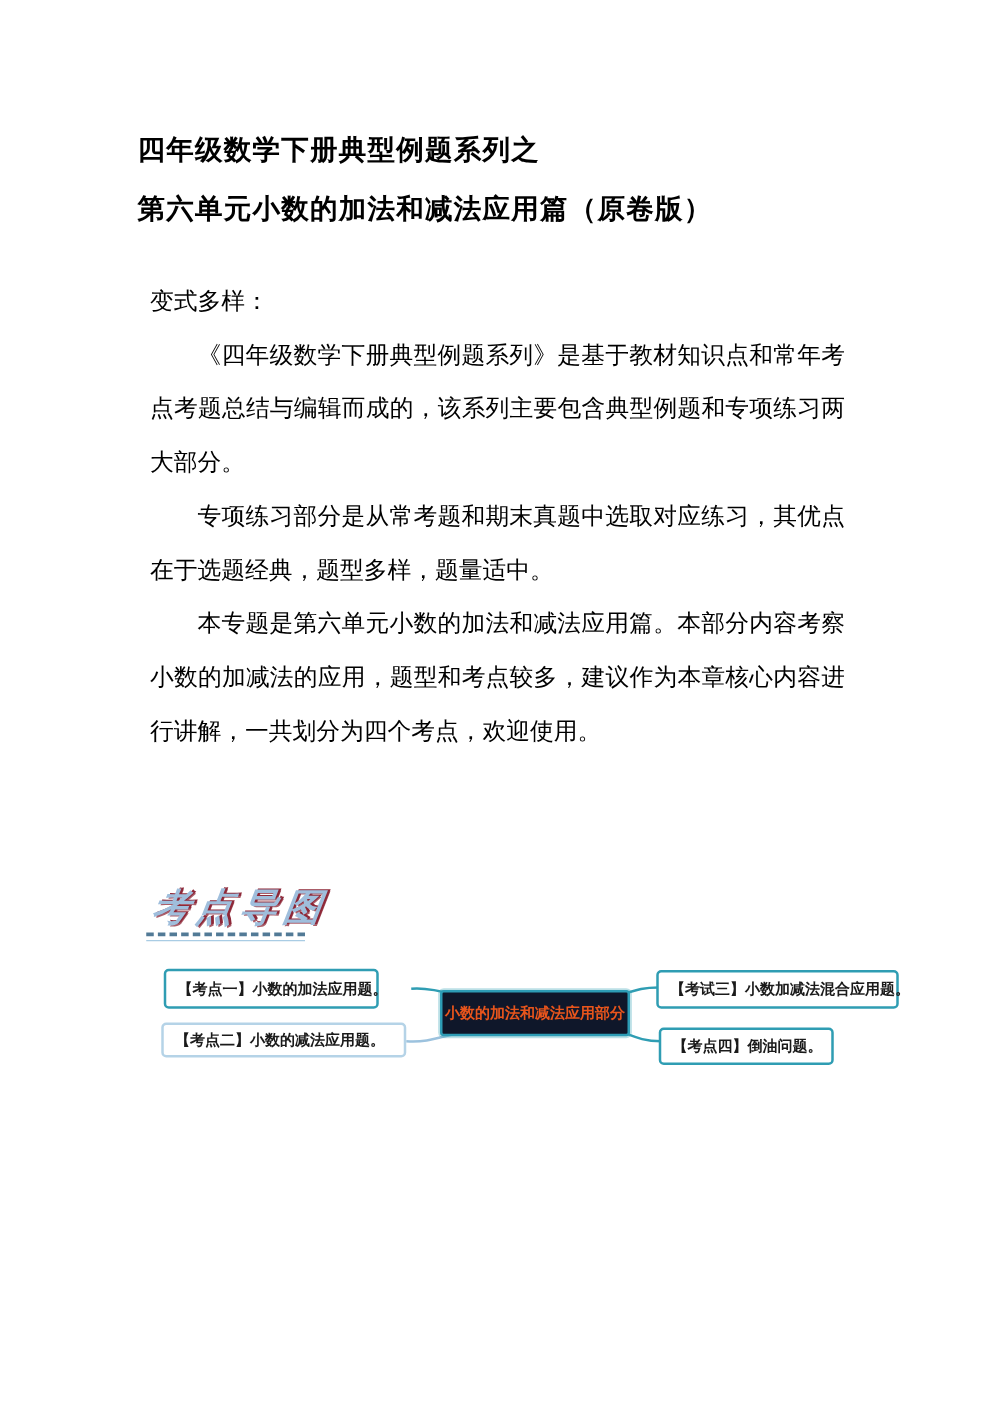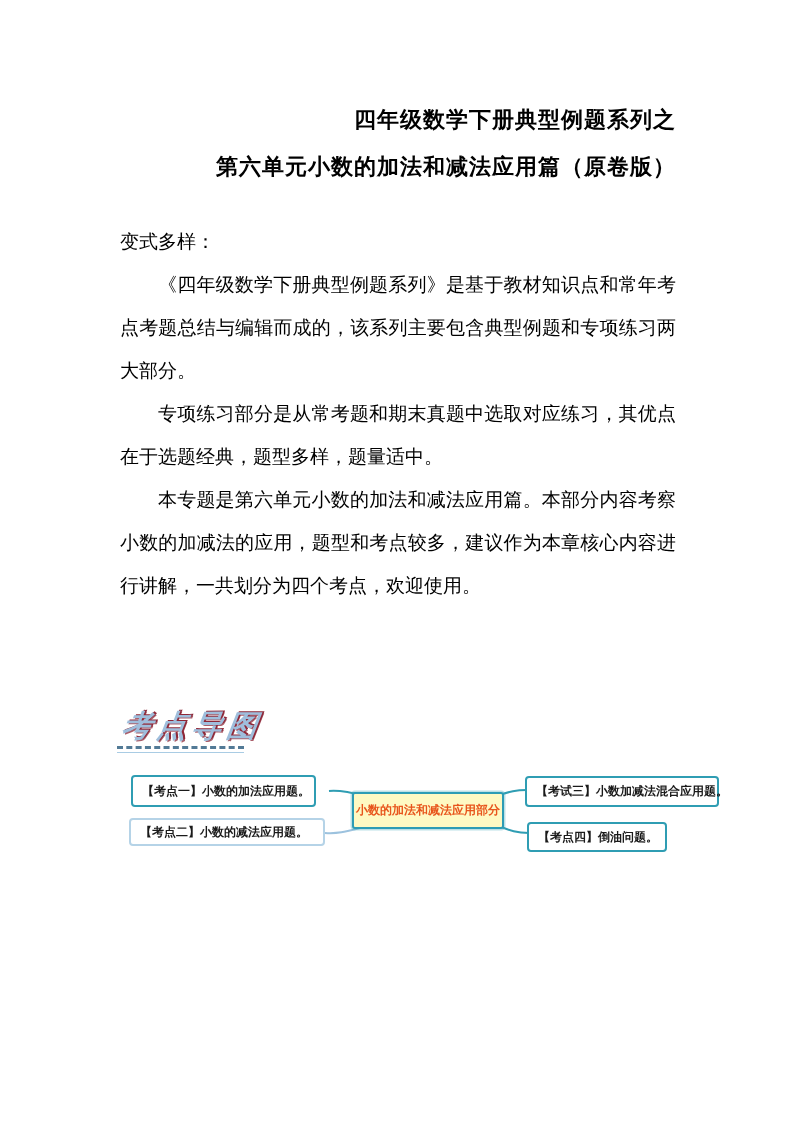--- a/index.html
+++ b/index.html
@@ -9,21 +9,21 @@
     font-family:"Liberation Sans","DejaVu Sans",sans-serif;
     color:#000;
     position:relative;
     overflow:hidden;
   }
   .page{position:absolute;inset:0;}
 
   
   .doc-title{
     position:absolute;left:110px;top:96px;width:566px;
-    text-align:right;font-weight:700;font-size:22px;line-height:47px;
+    text-align:left;font-weight:700;font-size:22px;line-height:47px;
     color:#000;letter-spacing:1px;
   }
 
   
   .intro{
     position:absolute;left:120px;top:220px;width:556px;
     font-size:19px;line-height:43px;text-align:justify;
     color:#000;
   }
   .intro p{margin:0;}
@@ -57,21 +57,21 @@
     white-space:nowrap;
   }
   .mm-teal{border:2px solid #2f9db3;}
   .mm-light{border:2px solid #b5d3e7;}
   .mm-center{
     position:absolute;left:352px;top:792px;width:152px;height:37px;
     border:2px solid #2d9cb5;border-radius:3px;
     box-shadow:0 0 0 1.5px rgba(62,166,184,0.35);
     display:flex;align-items:center;justify-content:center;
     font-size:12px;font-weight:700;color:#e8551c;
-    background:#fef9c3;box-sizing:border-box;
+    background:#0f172a;box-sizing:border-box;
     white-space:nowrap;
   }
   .connectors{position:absolute;left:0;top:0;pointer-events:none;}
 </style>
 </head>
 <body>
 
 <div class="page">
 
   <div class="doc-title">
@@ -89,19 +89,19 @@
   <div class="wordart">考点导图</div>
   <div class="wordart-underline"></div>
 
   <svg class="connectors" width="793" height="1122" viewBox="0 0 793 1122">
     <path d="M 329 791 C 340 790, 350 792, 364 796" fill="none" stroke="#2f9db3" stroke-width="2"></path>
     <path d="M 325 833 C 340 834, 348 831, 364 827" fill="none" stroke="#9cc2de" stroke-width="2"></path>
     <path d="M 496 796 C 509 792, 514 790, 527 790" fill="none" stroke="#2f9db3" stroke-width="2"></path>
     <path d="M 496 825 C 509 830, 515 833, 529 833" fill="none" stroke="#2f9db3" stroke-width="2"></path>
   </svg>
 
-  <div class="mm-box mm-teal" style="left:131px;top:775px;width:185px;height:32px;">【考点一】小数的加法应用题。</div>
+  <div class="mm-box mm-teal" style="left:131px;top:775px;width:172px;height:32px;">【考点一】小数的加法应用题。</div>
   <div class="mm-box mm-light" style="left:129px;top:818px;width:196px;height:28px;">【考点二】小数的减法应用题。</div>
   <div class="mm-center">小数的加法和减法应用部分</div>
   <div class="mm-box mm-teal" style="left:525px;top:776px;width:194px;height:31px;">【考试三】小数加减法混合应用题。</div>
   <div class="mm-box mm-teal" style="left:527px;top:822px;width:140px;height:30px;">【考点四】倒油问题。</div>
 
 </div>
 
 </body></html>

